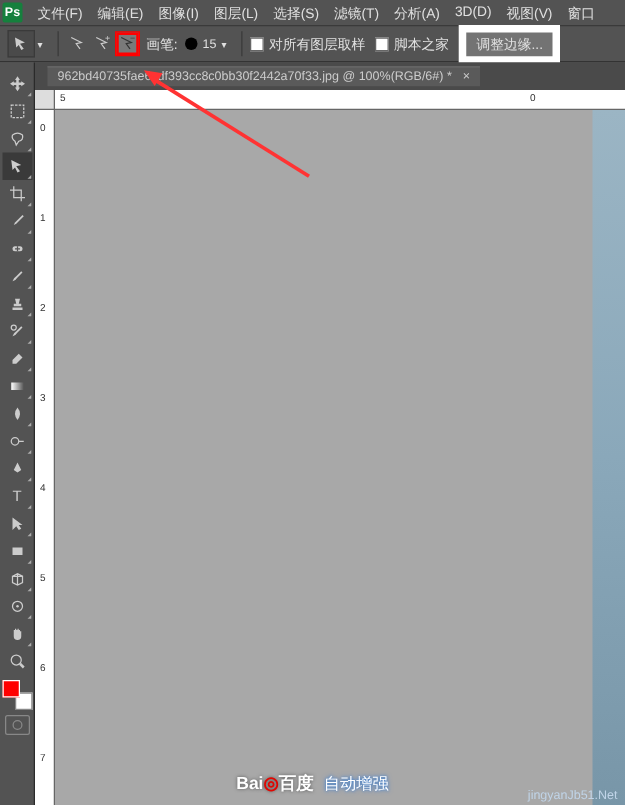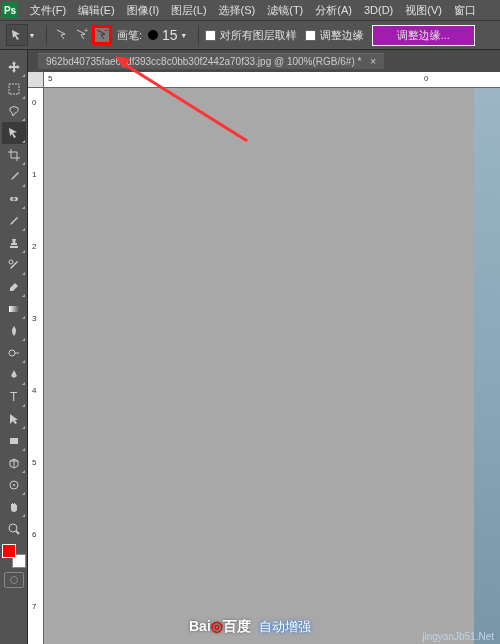--- a/index.html
+++ b/index.html
@@ -9,24 +9,24 @@
 .ps-icon { width: 16px; height: 16px; background: #15803d; color: #fff; font-weight: bold; font-size: 10px; display: flex; align-items: center; justify-content: center; border-radius: 2px; margin-right: 6px; }
 .menu-item { padding: 0 6px; cursor: default; }
 
 .optbar { height: 30px; background: #535353; border-top: 1px solid #3a3a3a; border-bottom: 1px solid #2a2a2a; display: flex; align-items: center; padding-left: 6px; gap: 2px; font-size: 11px; color: #e0e0e0; }
 .opt-tool { width: 22px; height: 22px; background: #4a4a4a; border: 1px solid #3a3a3a; display: flex; align-items: center; justify-content: center; }
 .opt-sep { width: 1px; height: 20px; background: #3a3a3a; margin: 0 4px; }
 .opt-subtool { width: 18px; height: 18px; display: flex; align-items: center; justify-content: center; }
 .opt-subtool.sel { background: #7a7a7a; border: 2px solid #ff0000; outline: 1px solid #ff0000; }
 .brush-label { margin: 0 4px; text-align: center; }
 .brush-dot { width: 10px; height: 10px; background: #000; border-radius: 50%; }
-.brush-size { font-size: 14px; margin: 0 2px; }
+.brush-size { font-size: 10px; margin: 0 2px; }
 .dd-arrow { font-size: 8px; margin-right: 6px; }
 .chk { width: 11px; height: 11px; background: #fff; border: 1px solid #666; margin-right: 2px; }
-.opt-btn { background: #a21caf; border: 1px solid #ffffff; padding: 2px 24px; font-size: 11px; color: #e0e0e0; margin-left: 6px; }
+.opt-btn { background: #737373; border: 6px solid #ffffff; padding: 2px 8px; font-size: 11px; color: #e0e0e0; margin-left: 6px; }
 
 .workspace { position: absolute; top: 50px; left: 0; right: 0; bottom: 0; display: flex; }
 
 .toolbox { width: 28px; background: #535353; border-right: 1px solid #2a2a2a; display: flex; flex-direction: column; padding-top: 6px; }
 .tool { width: 24px; height: 22px; margin: 0 auto; display: flex; align-items: center; justify-content: center; color: #ccc; font-size: 14px; position: relative; }
 .tool.active { background: #3a3a3a; }
 .tool-corner { position: absolute; bottom: 1px; right: 1px; width: 0; height: 0; border-left: 3px solid transparent; border-bottom: 3px solid #aaa; }
 .swatches { margin-top: 4px; width: 24px; height: 24px; position: relative; margin-left: 2px; }
 .fg { position: absolute; width: 14px; height: 14px; background: #ff0000; border: 1px solid #fff; top: 0; left: 0; z-index: 2; }
 .bg { position: absolute; width: 14px; height: 14px; background: #fff; border: 1px solid #888; bottom: 0; right: 0; }
@@ -100,21 +100,21 @@
       </svg>
   </div>
   <span class="brush-label">画笔:</span>
   <div class="brush-dot"></div>
   <span class="brush-size">15</span>
   <span class="dd-arrow">▾</span>
   <div class="opt-sep"></div>
   <div class="chk"></div>
   <span>对所有图层取样</span>
   <div class="chk" style="margin-left:6px"></div>
-  <span>调整边缘</span>
+  <span>脚本之家</span>
   <button class="opt-btn">调整边缘...</button>
 </div>
 
 <div class="workspace">
 
   <div class="toolbox">
     <div class="tool">
         <svg width="14" height="14">
           <path d="M7 1 L9 4 L8 4 L8 6 L10 6 L10 5 L13 7 L10 9 L10 8 L8 8 L8 10 L9 10 L7 13 L5 10 L6 10 L6 8 L4 8 L4 9 L1 7 L4 5 L4 6 L6 6 L6 4 L5 4 Z" fill="#ccc"></path>
         </svg>

